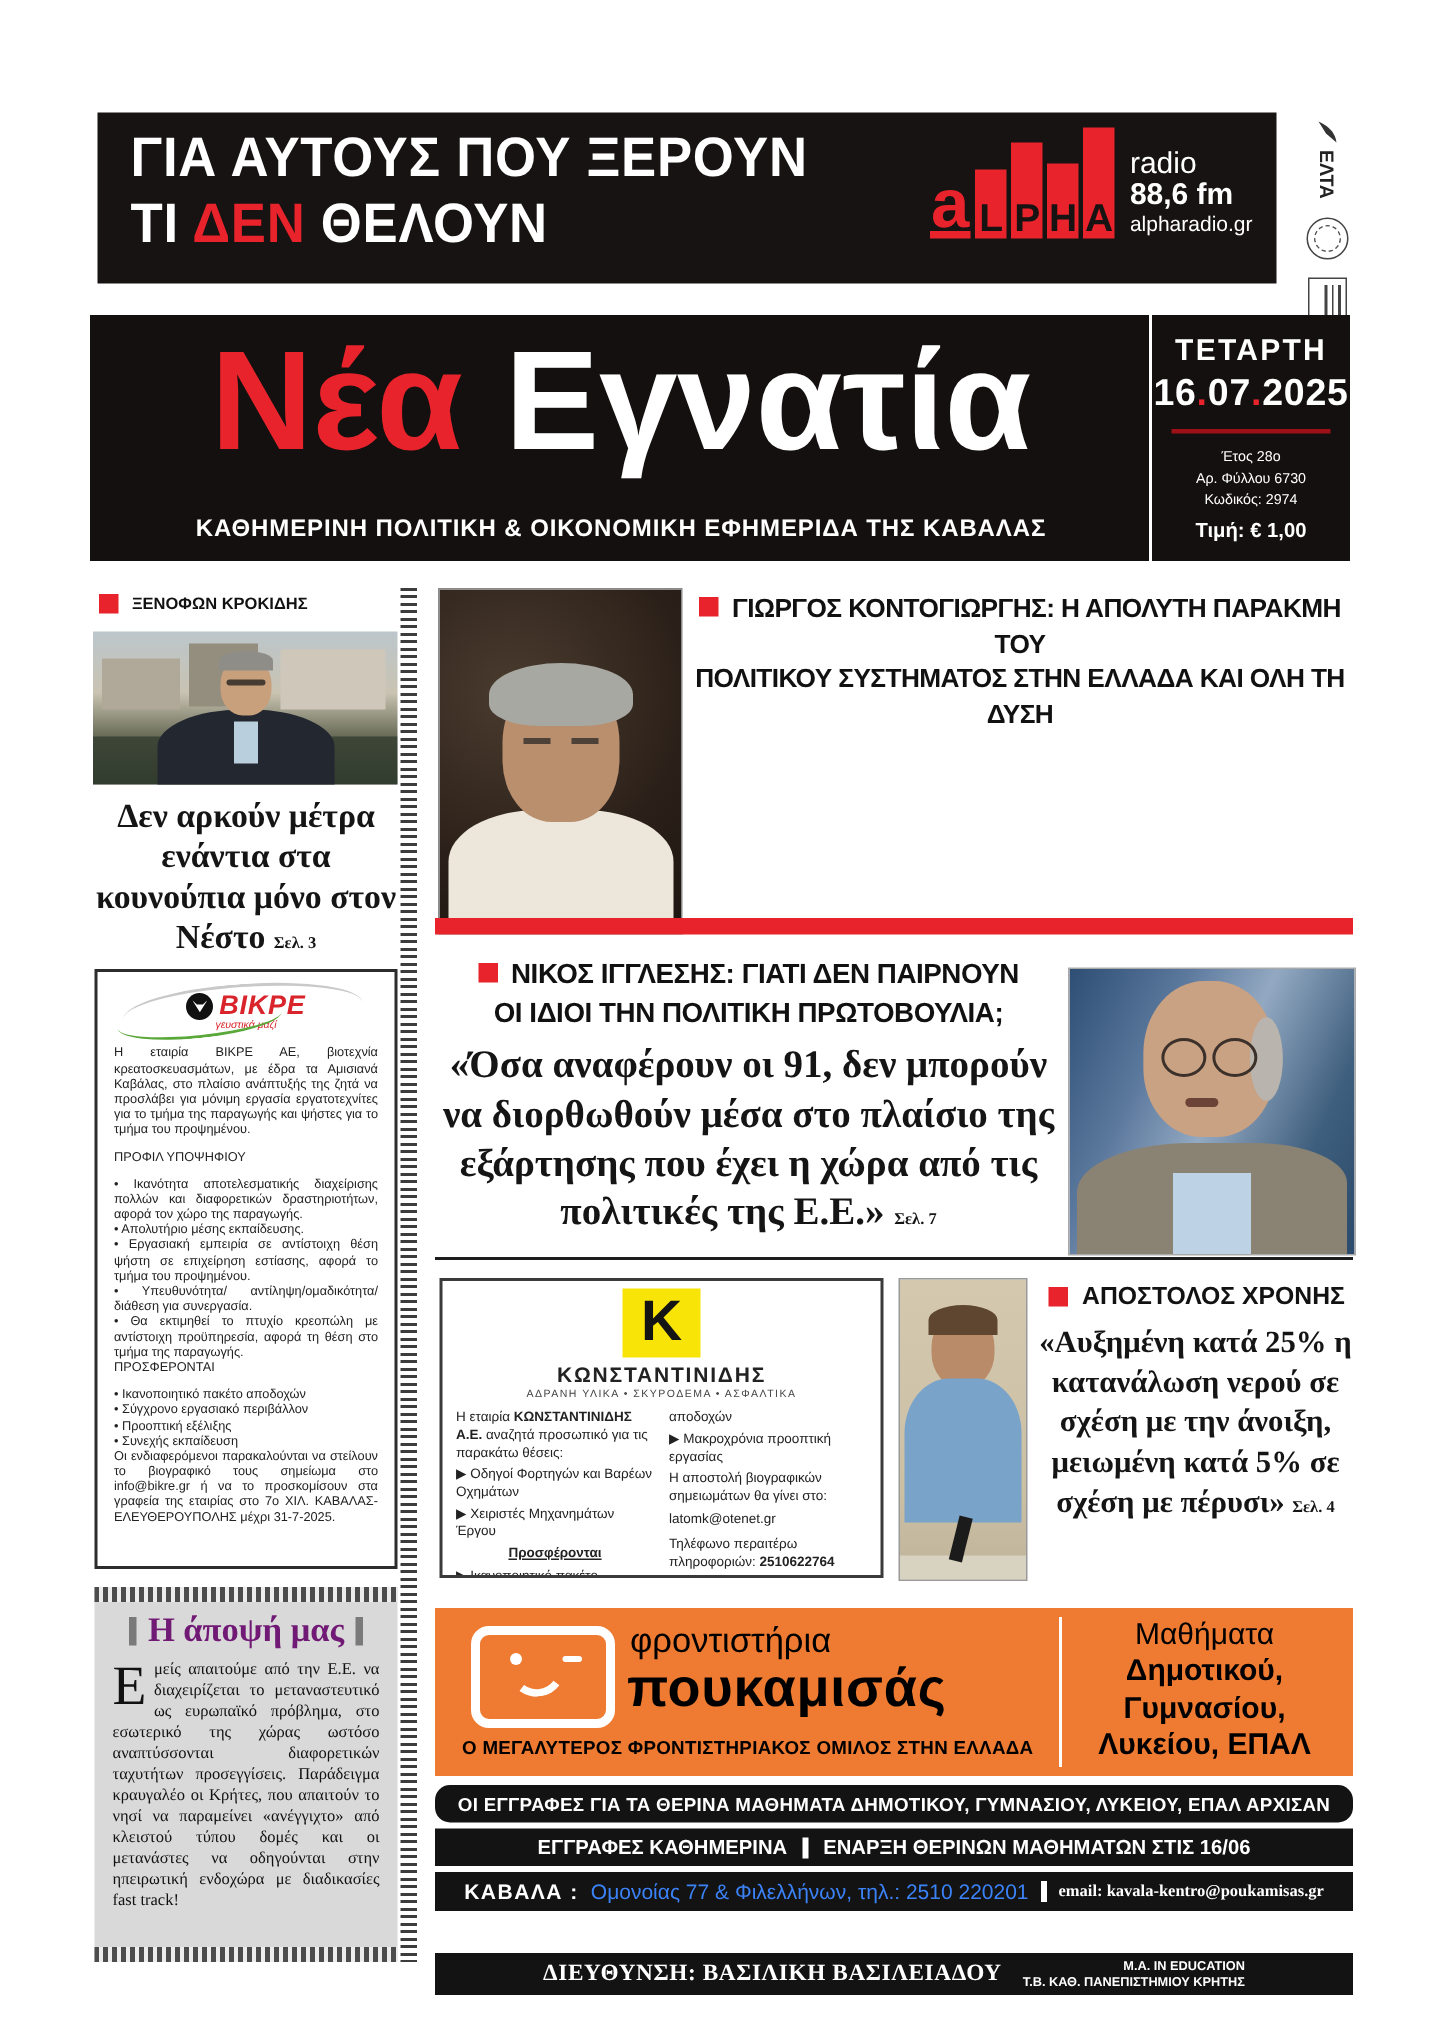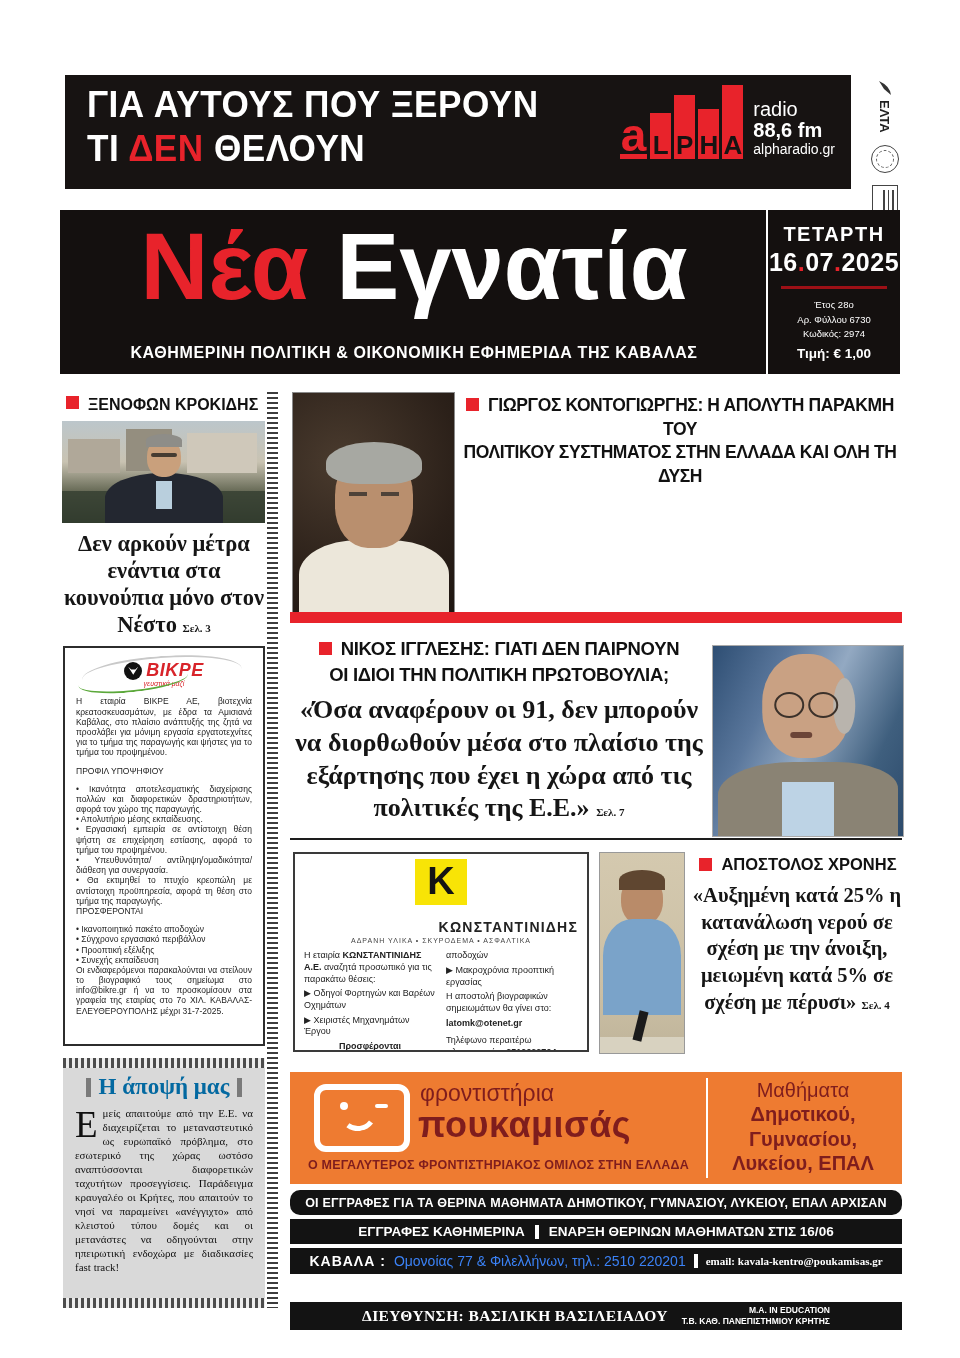--- a/index.html
+++ b/index.html
@@ -51,21 +51,21 @@
   .ksq{display:inline-block;width:13px;height:13px;background:#e8232b;margin-right:9px;flex:none;}
   .kicker{font-weight:bold;color:#121212;}
   .serifh{font-family:"Liberation Serif",serif;font-weight:bold;color:#151515;text-align:center;}
   .pageref{font-size:11px;font-family:"Liberation Serif",serif;font-weight:bold;}
   .vdash{position:absolute;left:267px;top:392px;width:11px;height:916px;
          background:repeating-linear-gradient(180deg,#3c3c3c 0 2px,transparent 2px 5px);}
   .redbar{position:absolute;left:290px;top:612px;width:612px;height:11px;background:#e8232b;}
   .thinline{position:absolute;left:290px;top:838px;width:612px;height:2px;background:#1d1d1d;}
 
   
-  .s1-kicker{position:absolute;left:66px;top:396px;width:205px;display:flex;align-items:flex-start;font-size:16px;}
+  .s1-kicker{position:absolute;left:66px;top:396px;width:205px;display:flex;align-items:center;font-size:11px;}
   .photo-krokidis{position:absolute;left:62px;top:421px;width:203px;height:102px;overflow:hidden;
     background:linear-gradient(180deg,#bcc6cb 0%,#c9c3b2 40%,#6a6d59 68%,#3d4536 100%);}
   .kk-b1{position:absolute;left:6px;top:18px;width:52px;height:34px;background:#b0a899;}
   .kk-b2{position:absolute;right:8px;top:12px;width:70px;height:40px;background:#cfc8ba;}
   .kk-b3{position:absolute;left:64px;top:8px;width:46px;height:42px;background:#948e7f;}
   .kk-trees{position:absolute;left:0;bottom:0;width:100%;height:32px;background:#2f3a2c;opacity:.75;}
   .kk-suit{position:absolute;left:50%;transform:translateX(-50%);bottom:-2px;width:118px;height:52px;
            background:#232730;border-radius:48% 48% 0 0;}
   .kk-shirt{position:absolute;left:50%;transform:translateX(-50%);bottom:14px;width:16px;height:28px;background:#b9cfdd;}
   .kk-head{position:absolute;left:50%;transform:translateX(-50%);bottom:46px;width:34px;height:40px;
@@ -122,27 +122,27 @@
   .bikre-tag{display:block;color:#d8242a;font-style:italic;font-size:7px;margin-top:-2px;}
   .bikre-box p{margin:0 0 8px;}
   .bikre-box .tight{margin:0;}
   .adh{font-weight:normal;margin:8px 0 2px;}
 
   
   .kon-box{position:absolute;left:293px;top:852px;width:296px;height:200px;border:2px solid #3a3a3a;
            box-sizing:border-box;padding:5px 9px;font-size:9px;line-height:1.3;color:#222;overflow:hidden;}
   .kon-logo{width:52px;height:46px;background:#f8e406;margin:0 auto;display:flex;align-items:center;
             justify-content:center;font-weight:bold;font-size:38px;color:#141414;}
-  .kon-name{text-align:right;font-weight:bold;font-size:14px;letter-spacing:1.2px;margin-top:13px;}
+  .kon-name{text-align:center;font-weight:bold;font-size:14px;letter-spacing:1.2px;margin-top:2px;}
   .kon-sub{text-align:center;font-size:7px;letter-spacing:1px;color:#444;margin-bottom:5px;}
   .kon-cols{display:flex;gap:10px;}
   .kon-col{flex:1;}
   .kon-col div{margin-bottom:3px;}
   .kon-offer{text-align:center;font-weight:bold;text-decoration:underline;}
-  .kon-email{font-weight:bold;}
+  .kon-email{font-weight:normal;}
 
   
   .photo-chronis{position:absolute;left:599px;top:852px;width:84px;height:200px;overflow:hidden;
     background:linear-gradient(180deg,#d4c9af 0%,#cbbfa4 70%,#bfb49a 100%);border:1px solid #999;}
   .ch-head{position:absolute;left:50%;transform:translateX(-50%);top:22px;width:42px;height:50px;
            background:#b98b69;border-radius:46%;}
   .ch-hair{position:absolute;left:-2px;top:-5px;width:46px;height:20px;background:#5f4630;border-radius:50% 50% 0 0;}
   .ch-shirt{position:absolute;left:50%;transform:translateX(-50%);top:66px;width:78px;height:96px;
             background:#7aa3c9;border-radius:38% 38% 0 0;}
   .ch-desk{position:absolute;left:0;bottom:0;width:100%;height:16px;background:#d8d2c0;}
@@ -150,28 +150,28 @@
   .s4-kicker{position:absolute;left:692px;top:855px;width:212px;display:flex;align-items:center;
              justify-content:center;font-size:16.5px;}
   .s4-headline{position:absolute;left:688px;top:882px;width:218px;font-size:20.5px;line-height:1.3;}
 
   
   .opinion{position:absolute;left:63px;top:1058px;width:202px;height:250px;background:#d9d9d9;box-sizing:border-box;}
   .op-hatch{position:absolute;left:0;width:100%;height:10px;
             background:repeating-linear-gradient(90deg,#4c4c4c 0 3px,#ececec 3px 6px);}
   .op-hatch.top{top:0;} .op-hatch.bot{bottom:0;}
   .op-title{text-align:center;font-family:"Liberation Serif",serif;font-weight:bold;font-size:23px;
-            margin-top:16px;color:#0369a1;display:flex;align-items:center;justify-content:center;gap:8px;}
+            margin-top:16px;color:#701a75;display:flex;align-items:center;justify-content:center;gap:8px;}
   .tbar{display:inline-block;width:5px;height:19px;background:#7a7a7a;}
   .op-body{padding:7px 12px 0;font-family:"Liberation Serif",serif;font-size:11px;line-height:1.27;
            text-align:justify;color:#111;}
   .dropcap{float:left;font-size:37px;line-height:.8;padding:3px 5px 0 0;font-family:"Liberation Serif",serif;}
 
   
-  .pouk{position:absolute;left:290px;top:1072px;width:612px;height:112px;background:#ee7b31;color:#7f1d1d;overflow:hidden;}
+  .pouk{position:absolute;left:290px;top:1072px;width:612px;height:112px;background:#ee7b31;color:#000000;overflow:hidden;}
   .pouk-tv{position:absolute;left:24px;top:12px;width:84px;height:56px;border:6px solid #fff;border-radius:12px;}
   .tv-eye-dot{position:absolute;left:20px;top:12px;width:8px;height:8px;background:#fff;border-radius:50%;}
   .tv-eye-dash{position:absolute;right:16px;top:14px;width:13px;height:4px;background:#fff;border-radius:2px;}
   .tv-smile{position:absolute;left:20px;top:20px;width:28px;height:16px;border:5px solid #fff;border-top:none;
             border-left-color:transparent;border-right-color:transparent;border-radius:0 0 22px 22px;transform:rotate(-8deg);}
   .pouk-l1{position:absolute;left:130px;top:8px;font-size:23px;}
   .pouk-l2{position:absolute;left:128px;top:32px;font-size:36px;font-weight:bold;letter-spacing:.5px;}
   .pouk-l3{position:absolute;left:18px;top:86px;font-size:12.5px;font-weight:bold;letter-spacing:.2px;}
   .pouk-div{position:absolute;left:416px;top:6px;width:2px;height:100px;background:#fff;}
   .pouk-right{position:absolute;left:420px;top:6px;width:186px;text-align:center;line-height:1.22;}

